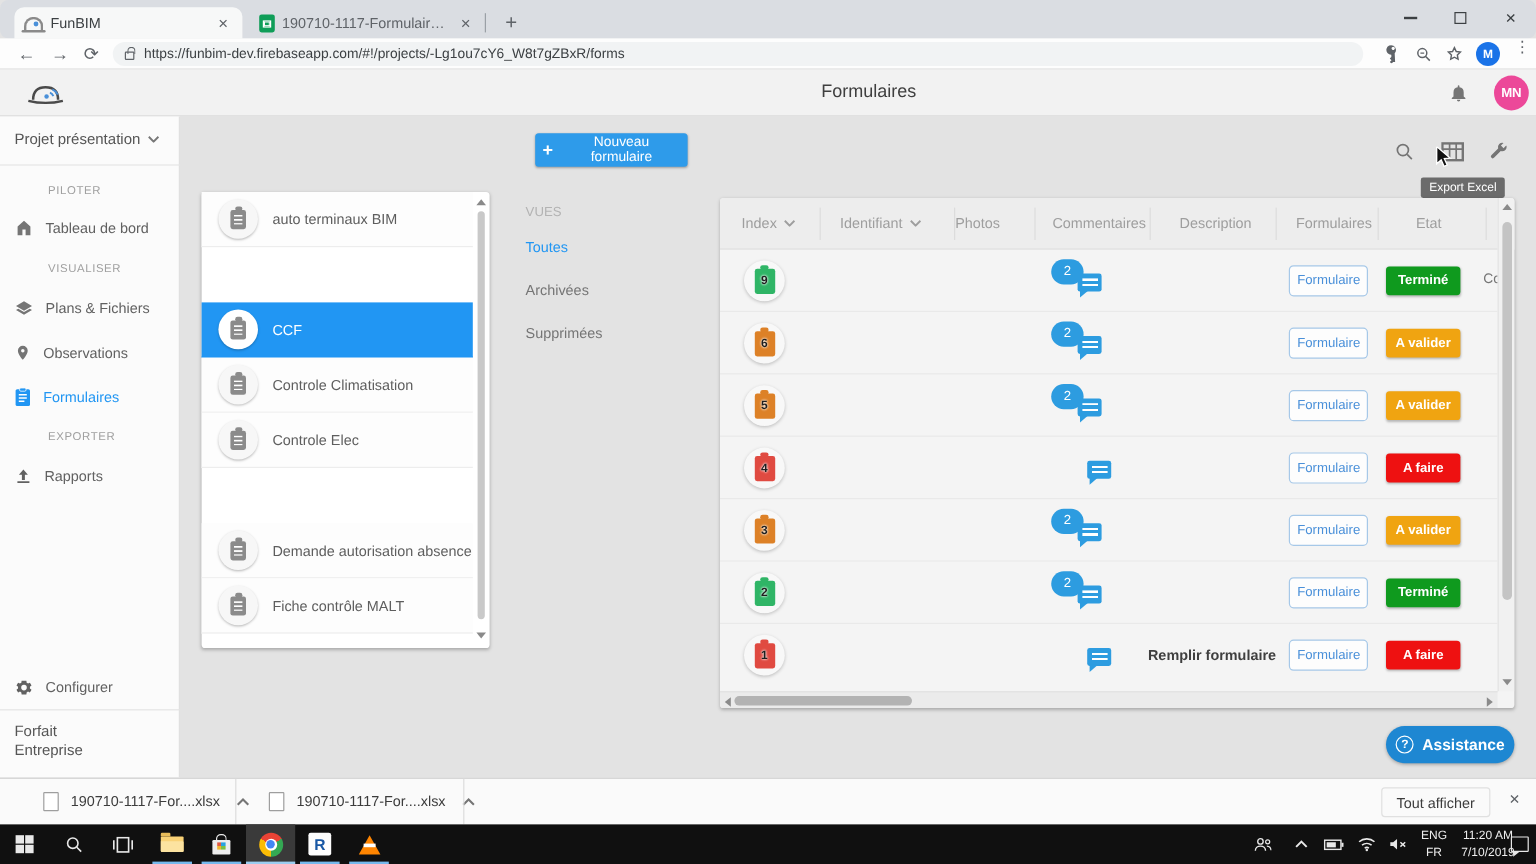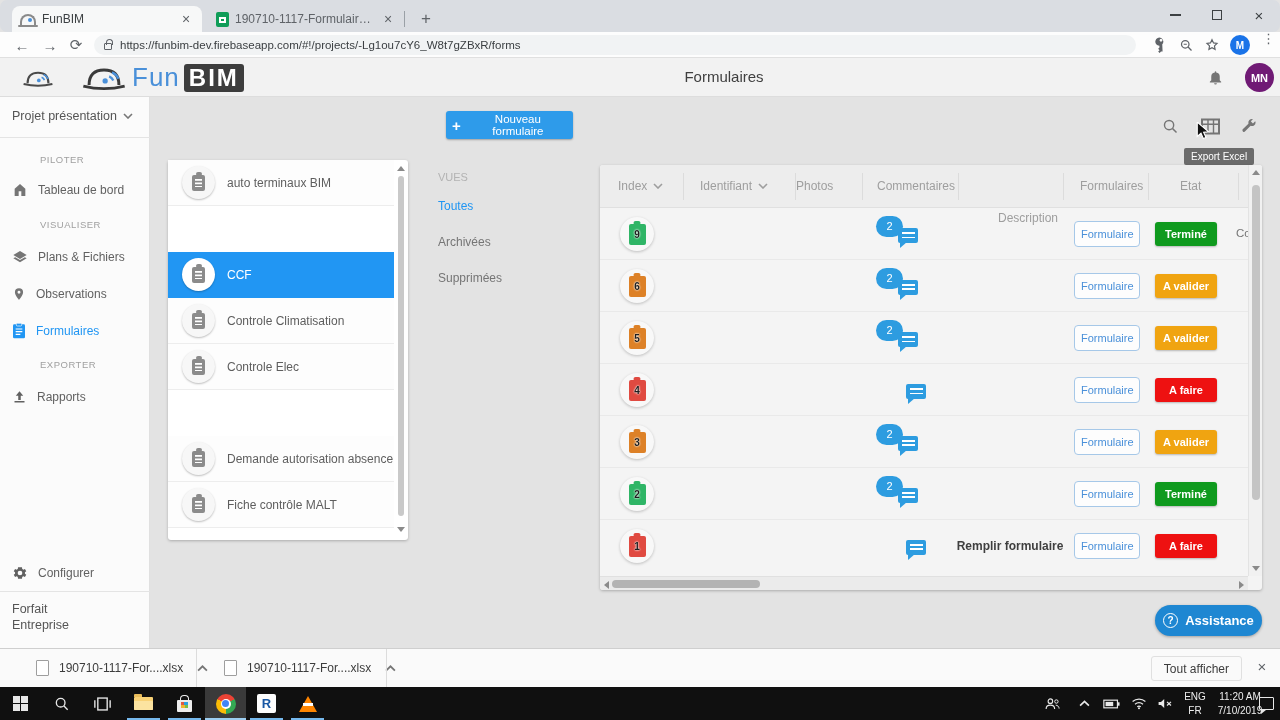--- a/index.html
+++ b/index.html
@@ -42,21 +42,21 @@
   .dots3{position:absolute;right:8px;top:4px;color:#5f6368;font-size:13px;letter-spacing:0;line-height:6px;width:10px;text-align:center;}
 
   
   .app-header{position:absolute;top:58px;left:0;width:1280px;height:39px;background:#f2f2f2;border-bottom:1px solid #ddd;}
   .logo-small{position:absolute;left:22px;top:9px;}
   .logo-big{position:absolute;left:80px;top:4px;display:flex;align-items:center;gap:4px;}
   .logo-text-fun{font-size:26px;color:#4a90d9;letter-spacing:1px;}
   .logo-text-bim{font-size:24px;font-weight:bold;color:#fff;background:#3d3d3d;padding:0 5px;border-radius:3px;letter-spacing:2px;}
   .page-title{position:absolute;left:654px;top:10px;width:140px;text-align:center;font-size:15px;color:#3f3f3f;}
   .bell{position:absolute;right:56px;top:10px;color:#757575;}
-  .avatar-mn{position:absolute;right:6px;top:5px;width:29px;height:29px;border-radius:50%;background:#701a75;
+  .avatar-mn{position:absolute;right:6px;top:5px;width:29px;height:29px;border-radius:50%;background:#ec4899;
       color:#fff;font-size:11px;font-weight:bold;display:flex;align-items:center;justify-content:center;}
 
   
   .sidebar{position:absolute;top:97px;left:0;width:150px;height:551px;background:#fbfbfb;border-right:1px solid #e0e0e0;}
   .proj-row{position:absolute;left:12px;top:12px;font-size:12.5px;color:#555;display:flex;align-items:center;gap:6px;width:132px;}
   .proj-row .label{white-space:nowrap;overflow:hidden;text-overflow:ellipsis;}
   .side-div{position:absolute;left:0;width:150px;height:1px;background:#e4e4e4;}
   .side-sec{position:absolute;left:12px;font-size:9.5px;color:#a0a0a0;letter-spacing:.5px;margin-left:28px;}
   .side-item{position:absolute;left:12px;display:flex;align-items:center;gap:10px;font-size:12px;color:#616161;height:20px;}
   .side-item.active{color:#2196f3;}
@@ -235,30 +235,20 @@
 
   <div class="app-header">
     <span class="logo-small">
       <svg width="32" height="22" viewBox="0 0 40 27">
           <path d="M7 20 Q7 7 20 7 Q33 7 33 20" fill="none" stroke="#4a4a4a" stroke-width="2.6"></path>
           <path d="M2 21 Q20 25.5 38 21" fill="none" stroke="#4a4a4a" stroke-width="2.4"></path>
           <circle cx="21" cy="16.5" r="2.3" fill="#4a90d9"></circle>
           <path d="M24.5 12.5a6.5 6.5 0 0 1 3.6 3.6M27 9a10.5 10.5 0 0 1 5.6 5.6" fill="none" stroke="#4a90d9" stroke-width="2"></path>
         </svg>
     </span>
-    <div class="logo-big">
-      <svg width="48" height="31" viewBox="0 0 40 27">
-          <path d="M7 20 Q7 7 20 7 Q33 7 33 20" fill="none" stroke="#3a3a3a" stroke-width="2.6"></path>
-          <path d="M2 21 Q20 25.5 38 21" fill="none" stroke="#3a3a3a" stroke-width="2.4"></path>
-          <circle cx="21" cy="16.5" r="2.3" fill="#4a90d9"></circle>
-          <path d="M24.5 12.5a6.5 6.5 0 0 1 3.6 3.6M27 9a10.5 10.5 0 0 1 5.6 5.6" fill="none" stroke="#4a90d9" stroke-width="2"></path>
-        </svg>
-      <span class="logo-text-fun">Fun</span>
-      <span class="logo-text-bim">BIM</span>
-    </div>
     <div class="page-title">Formulaires</div>
     <span class="bell">
       <svg width="17" height="19" viewBox="0 0 24 24">
           <path fill="#757575" d="M12 22a2 2 0 0 0 2-2h-4a2 2 0 0 0 2 2zm6-6v-5a6 6 0 0 0-5-5.9V4a1 1 0 0 0-2 0v1.1A6 6 0 0 0 6 11v5l-2 2v1h16v-1z"></path>
         </svg>
     </span>
     <div class="avatar-mn">MN</div>
   </div>
 
   <div class="content-bg"></div>
@@ -408,21 +398,21 @@
           </svg>
       </div>
       <div class="th" style="left:100px;">
         <span>Identifiant</span>
         <svg width="10" height="6" viewBox="0 0 10 6">
             <path d="M1 1l4 4 4-4" fill="none" stroke="#9e9e9e" stroke-width="1.6"></path>
           </svg>
       </div>
       <div class="th" style="left:196px;">Photos</div>
       <div class="th" style="left:277px;">Commentaires</div>
-      <div class="th" style="left:398px;margin-top:32px;">Description</div>
+      <div class="th" style="left:383px;">Description</div>
       <div class="th" style="left:480px;">Formulaires</div>
       <div class="th" style="left:580px;">Etat</div>
       <div class="th-sep" style="left:83px;"></div>
         <div class="th-sep" style="left:195px;"></div>
       <div class="th-sep" style="left:262px;"></div>
         <div class="th-sep" style="left:358px;"></div>
       <div class="th-sep" style="left:463px;"></div>
         <div class="th-sep" style="left:548px;"></div>
       <div class="th-sep" style="left:638px;"></div>
     </div>

